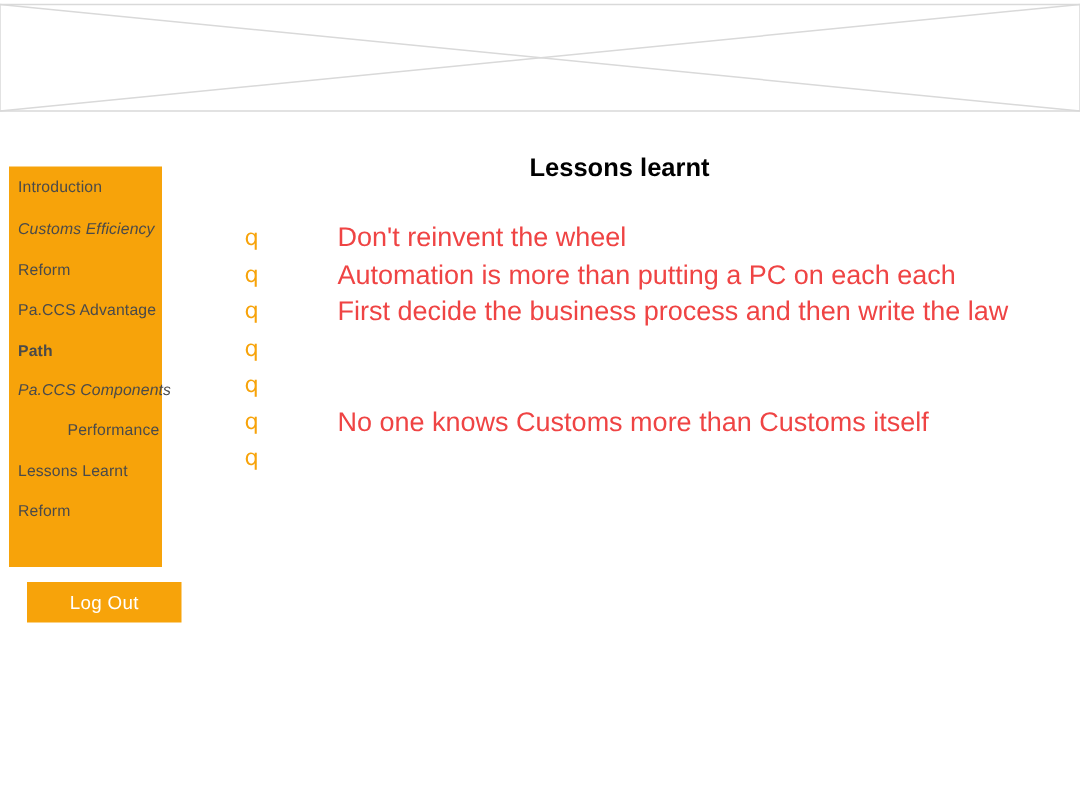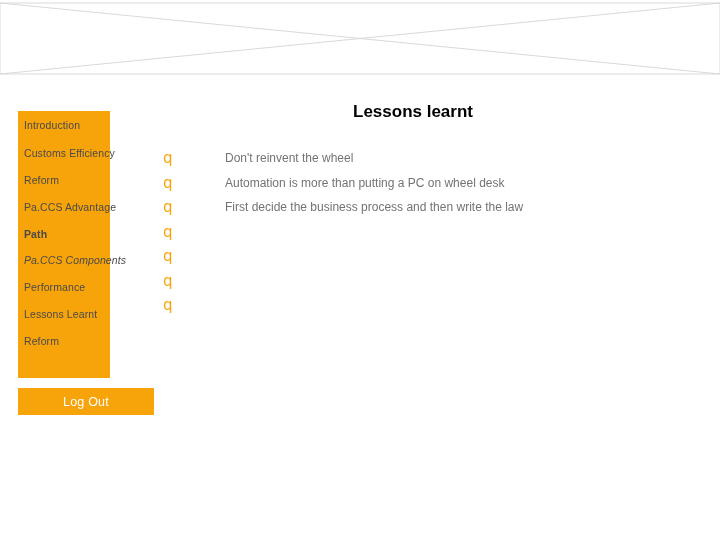--- a/index.html
+++ b/index.html
@@ -23,51 +23,51 @@
     width: 720px;
     height: 84px;
   }
   .top-banner svg {
     display: block;
   }
 
   
   .nav-panel {
     position: absolute;
-    left: 18px;
+    left: 6px;
     top: 111px;
-    width: 92px;
+    width: 102px;
     height: 267px;
     background: #f7a30a;
   }
   .nav-item {
     position: absolute;
     left: 6px;
     width: 112px;
     font-size: 10.5px;
     color: #4a4a4a;
     white-space: nowrap;
     letter-spacing: 0.1px;
   }
   .nav-item.n0 { top: 8px; }
-  .nav-item.n1 { top: 36px; }
+  .nav-item.n1 { top: 36px; font-style: italic; }
   .nav-item.n2 { top: 63px; }
   .nav-item.n3 { top: 90px; }
   .nav-item.n4 { top: 117px; font-weight: bold; }
   .nav-item.n5 { top: 143px; font-style: italic; }
-  .nav-item.n6 { top: 170px; }
+  .nav-item.n6 { top: 170px; margin-left: 33px; }
   .nav-item.n7 { top: 197px; }
   .nav-item.n8 { top: 224px; }
 
   
   .logout-btn {
     position: absolute;
     left: 18px;
     top: 388px;
-    width: 136px;
+    width: 103px;
     height: 27px;
     background: #f7a30a;
     color: #ffffff;
     font-size: 12.5px;
     display: flex;
     align-items: center;
     justify-content: center;
     letter-spacing: 0.2px;
   }
 
@@ -98,22 +98,22 @@
   .bullet-marker {
     width: 62px;
     flex: 0 0 62px;
     font-size: 15px;
     color: #f7a30a;
     line-height: 24.5px;
     font-family: "DejaVu Sans", sans-serif;
   }
   .bullet-text {
     flex: 1 1 auto;
-    font-size: 12px;
-    color: #737373;
+    font-size: 18px;
+    color: #ef4444;
     line-height: 24.5px;
   }
 </style>
 </head>
 <body>
 
 <div class="top-banner">
   <svg width="720" height="84" viewBox="0 0 720 84" xmlns="http://www.w3.org/2000/svg">
     <g stroke="#d9d9d9" stroke-width="1" fill="none">
       <line x1="0" y1="3" x2="720" y2="3"></line>
@@ -162,31 +162,32 @@
 
 <div class="slide-title">Lessons learnt</div>
 
 <div class="bullet-list">
   <div class="bullet-row">
     <span class="bullet-marker">q</span>
     <span class="bullet-text">Don't reinvent the wheel</span>
   </div>
   <div class="bullet-row">
     <span class="bullet-marker">q</span>
-    <span class="bullet-text">Automation is more than putting a PC on wheel desk</span>
+    <span class="bullet-text">Automation is more than putting a PC on each each</span>
   </div>
   <div class="bullet-row">
     <span class="bullet-marker">q</span>
     <span class="bullet-text">First decide the business process and then write the law</span>
   </div>
   <div class="bullet-row">
     <span class="bullet-marker">q</span>
   </div>
   <div class="bullet-row">
     <span class="bullet-marker">q</span>
   </div>
   <div class="bullet-row">
     <span class="bullet-marker">q</span>
+    <span class="bullet-text">No one knows Customs more than Customs itself</span>
   </div>
   <div class="bullet-row">
     <span class="bullet-marker">q</span>
   </div>
 </div>
 
 </body></html>

